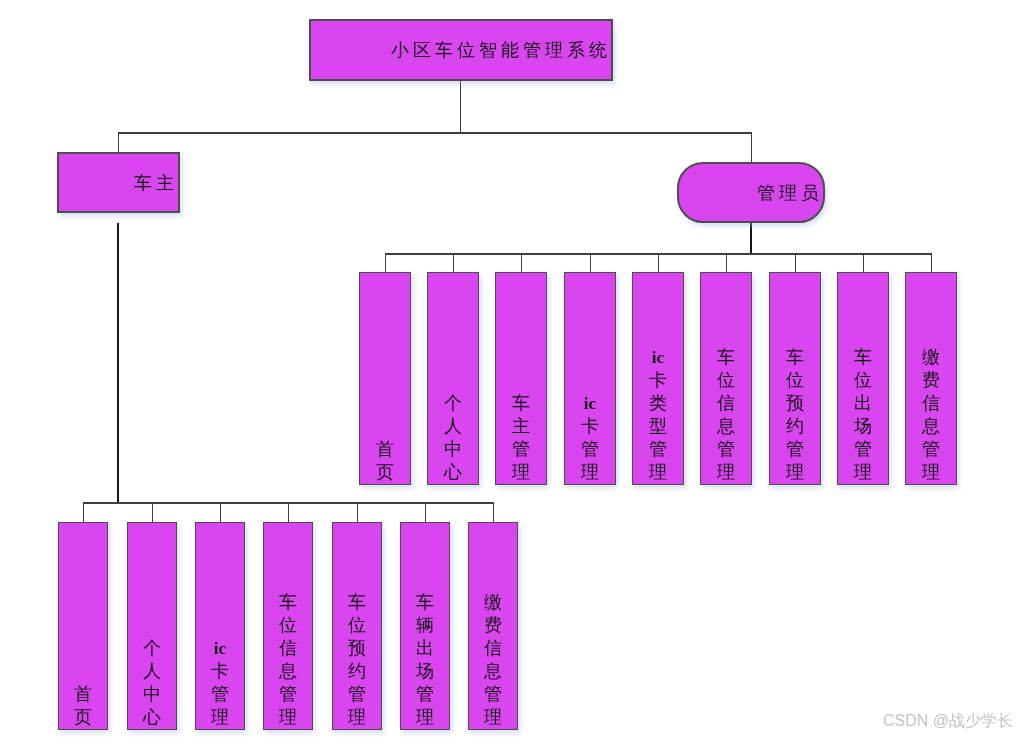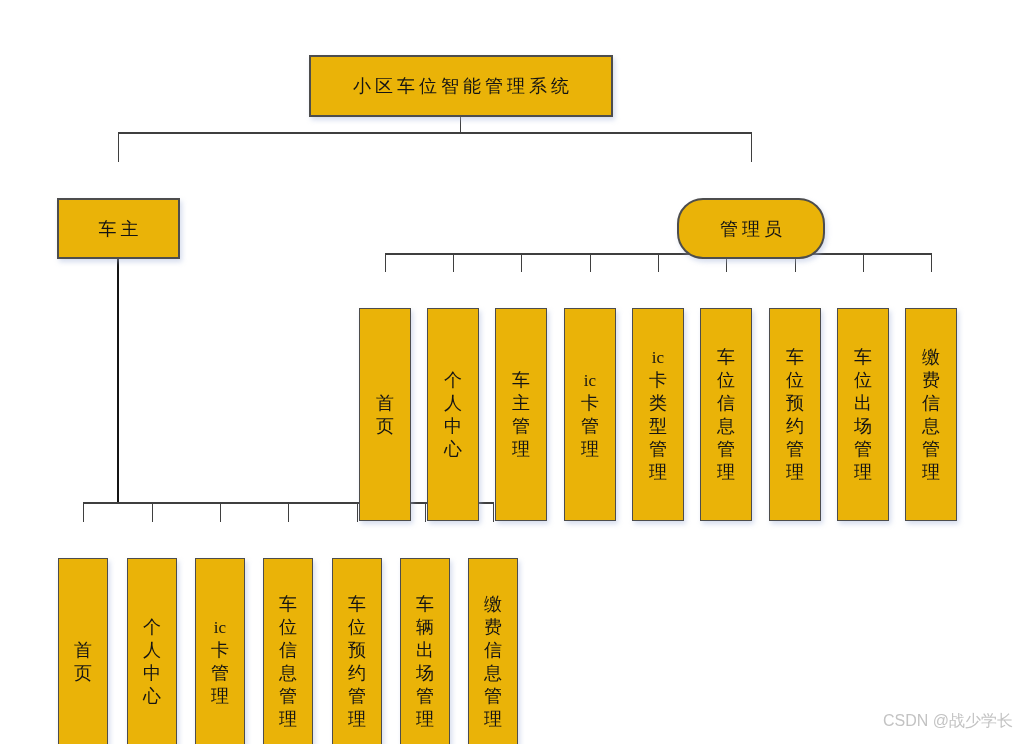--- a/index.html
+++ b/index.html
@@ -15,31 +15,30 @@
   .canvas{
     position:relative;width:1021px;height:744px;
     background:var(--background);
     font-family:"Liberation Serif","DejaVu Serif",serif;
     color:var(--text);
     overflow:hidden;
   }
   .ln{position:absolute;background:var(--line);}
   .ln.stem{background:var(--stem);}
   .box{
-    position:absolute;background:#eab308;
+    position:absolute;background:#d946ef;
     border:1px solid var(--border);
     box-shadow:2px 3px 5px var(--shadow);
-    display:flex;align-items:center;justify-content:center;
+    display:flex;align-items:center;justify-content:flex-end;
     box-sizing:border-box;
-    margin-top:36px;
   }
   .hbox{font-size:18px;letter-spacing:4px;text-indent:4px;border-width:2px;}
   .vbox{flex-direction:column;font-size:18px;line-height:23px;}
   .vbox .vu{text-align:center;}
-  .vbox .vu.latin{font-weight:normal;font-size:17px;line-height:23px;}
+  .vbox .vu.latin{font-weight:bold;font-size:17px;line-height:23px;}
   .watermark{
     position:absolute;right:8px;bottom:12px;
     font-family:"Liberation Sans","DejaVu Sans",sans-serif;
     font-size:16px;color:var(--watermark);
     text-shadow:1px 1px 0 #ffffff;
   }
 </style>
 </head>
 <body>
 
@@ -69,21 +68,21 @@
   <div class="ln" style="left:220px;top:502px;width:1px;height:20px;"></div>
   <div class="ln" style="left:288px;top:502px;width:1px;height:20px;"></div>
   <div class="ln" style="left:357px;top:502px;width:1px;height:20px;"></div>
   <div class="ln" style="left:425px;top:502px;width:1px;height:20px;"></div>
   <div class="ln" style="left:493px;top:502px;width:1px;height:20px;"></div>
 
   <div class="box hbox" style="left:309px;top:19px;width:304px;height:62px;">
     <span>小区车位智能管理系统</span>
   </div>
 
-  <div class="box hbox" style="left:57px;top:162px;width:123px;height:61px;">
+  <div class="box hbox" style="left:57px;top:152px;width:123px;height:61px;">
     <span>车主</span>
   </div>
 
   <div class="box hbox" style="left:677px;top:162px;width:148px;height:61px;border-radius:26px;">
     <span>管理员</span>
   </div>
 
   <div class="box vbox" style="left:359px;top:272px;width:52px;height:213px;">
       <div class="vu">首</div>
       <div class="vu">页</div>

